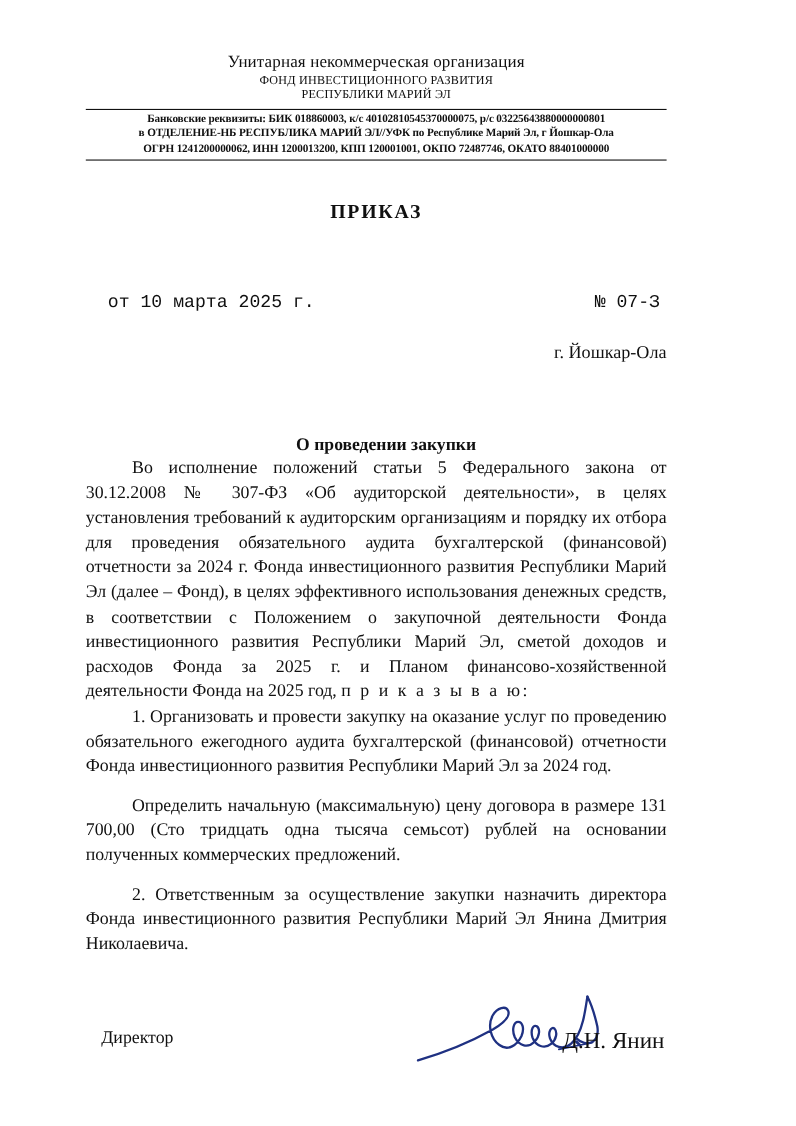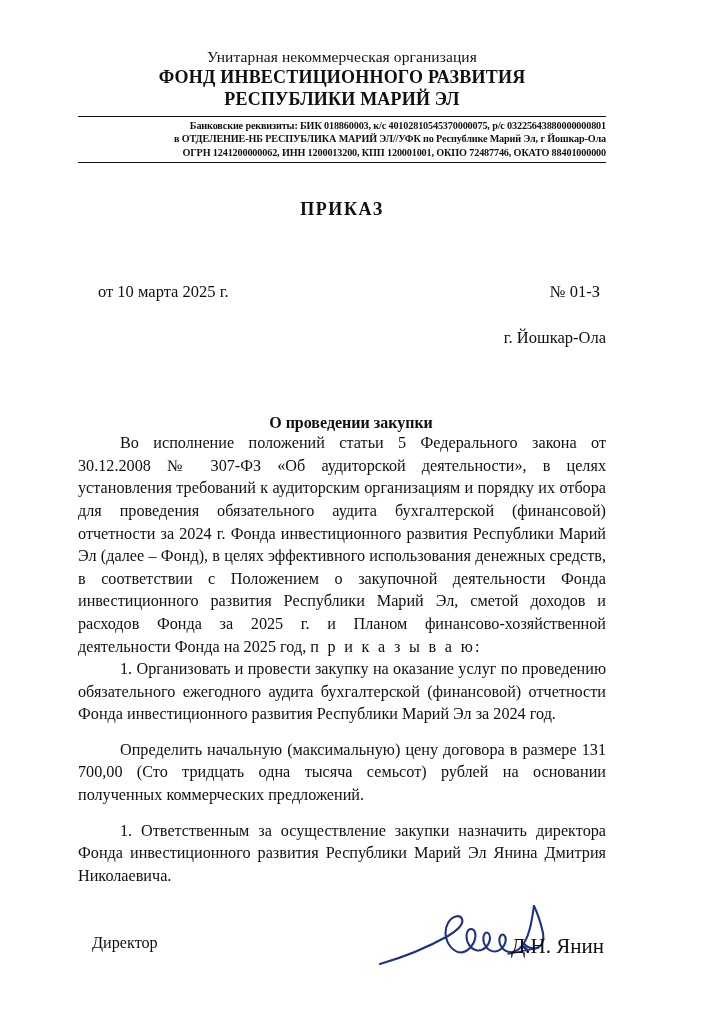--- a/index.html
+++ b/index.html
@@ -28,38 +28,37 @@
   .org-header {
     text-align: center;
     line-height: 1.22;
   }
   .org-line-1 {
     font-size: 15.5px;
     letter-spacing: 0.1px;
   }
   .org-line-2,
   .org-line-3 {
-    font-size: 18px;
+    font-size: 11px;
     letter-spacing: 0.2px;
-    font-weight: bold;
   }
   .org-address {
     font-size: 15px;
     margin-top: 2px;
     letter-spacing: -0.1px;
     white-space: nowrap;
   }
 
   
   .requisites {
     margin-top: 5px;
     border-top: 1.6px solid #111;
     border-bottom: 1.6px solid #111;
     padding: 2px 0 3px 0;
-    text-align: right;
+    text-align: center;
     font-size: 10.2px;
     font-weight: bold;
     line-height: 1.32;
     letter-spacing: -0.15px;
     white-space: nowrap;
   }
   .requisites .r-line { display: block; }
 
   
   .doc-type {
@@ -70,20 +69,21 @@
     margin-top: 36px;
   }
 
   
   .date-row {
     display: flex;
     justify-content: space-between;
     align-items: baseline;
     margin-top: 62px;
     font-size: 16.5px;
+    font-family: Liberation Mono, monospace;
   }
   .date-row .doc-date { padding-left: 20px; }
   .date-row .doc-number { padding-right: 6px; }
 
   .city {
     text-align: right;
     font-size: 16.5px;
     margin-top: 26px;
     padding-left: 18px;
   }
@@ -157,32 +157,32 @@
   <div class="requisites">
     <span class="r-line">Банковские реквизиты: БИК 018860003, к/с 40102810545370000075, р/с 03225643880000000801</span>
     <span class="r-line">в ОТДЕЛЕНИЕ-НБ РЕСПУБЛИКА МАРИЙ ЭЛ//УФК по Республике Марий Эл, г Йошкар-Ола</span>
     <span class="r-line">ОГРН 1241200000062, ИНН 1200013200, КПП 120001001, ОКПО 72487746, ОКАТО 88401000000</span>
   </div>
 
   <div class="doc-type">ПРИКАЗ</div>
 
   <div class="date-row">
     <div class="doc-date">от 10 марта 2025 г.</div>
-    <div class="doc-number">№ 01-З</div>
+    <div class="doc-number">№ 07-З</div>
   </div>
 
   <div class="city">г. Йошкар-Ола</div>
 
   <div class="subject">О проведении закупки</div>
 
   <div class="body-text">
     <p><span>Во исполнение положений статьи 5 Федерального закона от 30.12.2008 № 307-ФЗ «Об аудиторской деятельности», в целях установления требований к аудиторским организациям и порядку их отбора для проведения обязательного аудита бухгалтерской (финансовой) отчетности за 2024 г. Фонда инвестиционного развития Республики Марий Эл (далее – Фонд), в целях эффективного использования денежных средств, в соответствии с Положением о закупочной деятельности Фонда инвестиционного развития Республики Марий Эл, сметой доходов и расходов Фонда за 2025 г. и Планом финансово-хозяйственной деятельности Фонда на 2025 год, </span><span class="spaced-cmd">п р и к а з ы в а ю:</span></p>
     <p>1. Организовать и провести закупку на оказание услуг по проведению обязательного ежегодного аудита бухгалтерской (финансовой) отчетности Фонда инвестиционного развития Республики Марий Эл за 2024 год.</p>
     <p class="gap">Определить начальную (максимальную) цену договора в размере 131 700,00 (Сто тридцать одна тысяча семьсот) рублей на основании полученных коммерческих предложений.</p>
-    <p class="gap">1. Ответственным за осуществление закупки назначить директора Фонда инвестиционного развития Республики Марий Эл Янина Дмитрия Николаевича.</p>
+    <p class="gap">2. Ответственным за осуществление закупки назначить директора Фонда инвестиционного развития Республики Марий Эл Янина Дмитрия Николаевича.</p>
   </div>
 
   <div class="signature-block">
     <div class="sig-label">Директор</div>
     <div class="sig-mark">
       <svg viewBox="0 0 210 78" width="210" height="78" aria-hidden="true">
         <g fill="none" stroke="#1f3182" stroke-linecap="round" stroke-linejoin="round">
           <path d="M2 66 C30 58 52 48 70 38 C80 32 86 26 84 21 C82 16 74 18 70 25 C65 34 68 46 76 52 C84 58 92 52 96 44 C99 37 97 31 93 31 C89 31 87 38 90 45 C94 53 102 55 108 49 C113 44 113 37 110 35 C107 33 104 38 106 45 C109 53 117 56 123 51 C128 47 129 40 126 37 C123 35 120 40 122 46 C125 54 134 57 141 51 C147 46 150 38 152 30 C154 22 155 14 156 8" stroke-width="2.1"></path>
           <path d="M156 8 C160 16 163 26 165 35 C166 41 165 46 161 49 C156 52 150 50 146 46" stroke-width="2.1"></path>
           <path d="M130 56 C140 54 150 52 160 50" stroke-width="1.5"></path>

